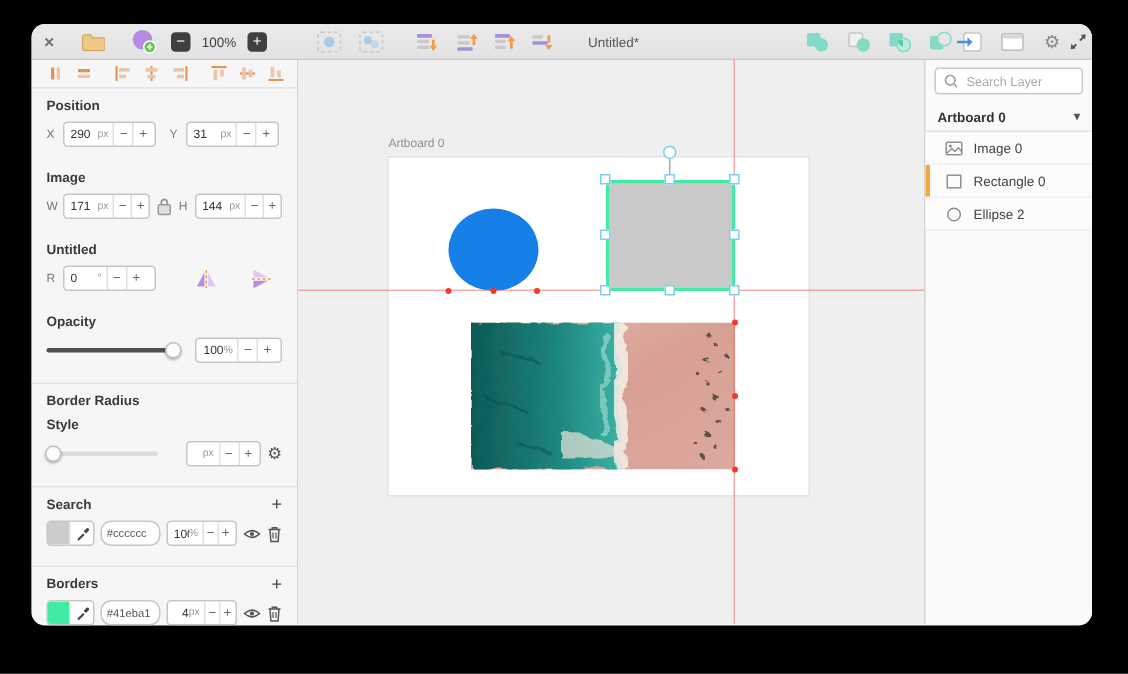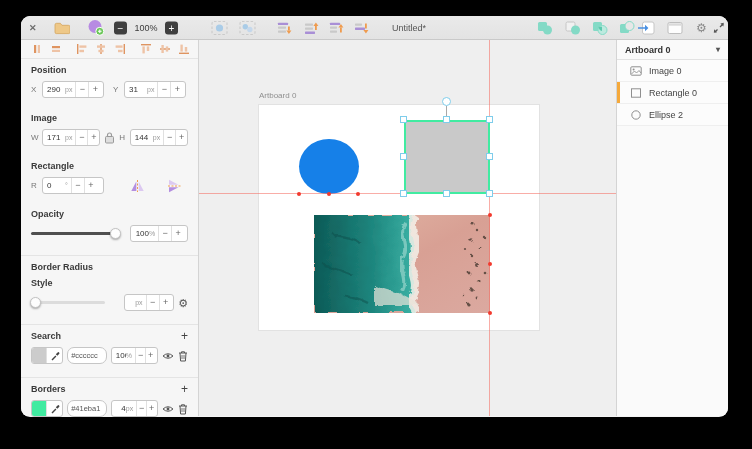--- a/index.html
+++ b/index.html
@@ -314,21 +314,21 @@
           <span class="num-group g62">
             <input class="val" value="144" style="">
             <span class="unit">px</span>
             <button class="sbtn">−</button>
             <button class="sbtn">+</button>
           </span>
         </div>
       </div>
 
       <div class="section">
-        <div class="sec-title">Rectangle</div>
+        <div class="sec-title">Untitled</div>
         <div class="prow">
           <span class="flabel">R</span>
           <span class="num-group g62">
             <input class="val" value="0" style="">
             <span class="unit">°</span>
             <button class="sbtn">−</button>
             <button class="sbtn">+</button>
           </span>
           <span style="flex:1"></span>
           <button class="icon-btn" style="margin-right:18px">
@@ -530,20 +530,27 @@
       <div class="handle" style="left:244px;top:76px"></div>
       <div class="handle" style="left:287px;top:76px"></div>
       <div class="handle" style="left:201px;top:113px"></div>
       <div class="handle" style="left:287px;top:113px"></div>
       <div class="handle" style="left:201px;top:150px"></div>
       <div class="handle" style="left:244px;top:150px"></div>
       <div class="handle" style="left:287px;top:150px"></div>
     </div>
 
     <div class="right-panel">
+      <div class="search-wrap">
+        <svg width="11" height="11">
+          <circle cx="4.5" cy="4.5" r="3.2" fill="none" stroke="#a8a8a8" stroke-width="1.2"></circle>
+          <path d="M7 7 10 10" stroke="#a8a8a8" stroke-width="1.2"></path>
+        </svg>
+        <input placeholder="Search Layer" style="">
+      </div>
 
       <div class="group-header">
         <span>Artboard 0</span>
         <span class="dd-glyph">▾</span>
       </div>
 
       <div class="layer-row">
         <svg width="12" height="10">
           <rect x=".8" y=".8" width="10.4" height="8.4" rx="1" fill="none" stroke="#8f8f8f"></rect>
           <circle cx="3.6" cy="3.4" r="1" fill="#8f8f8f"></circle>

